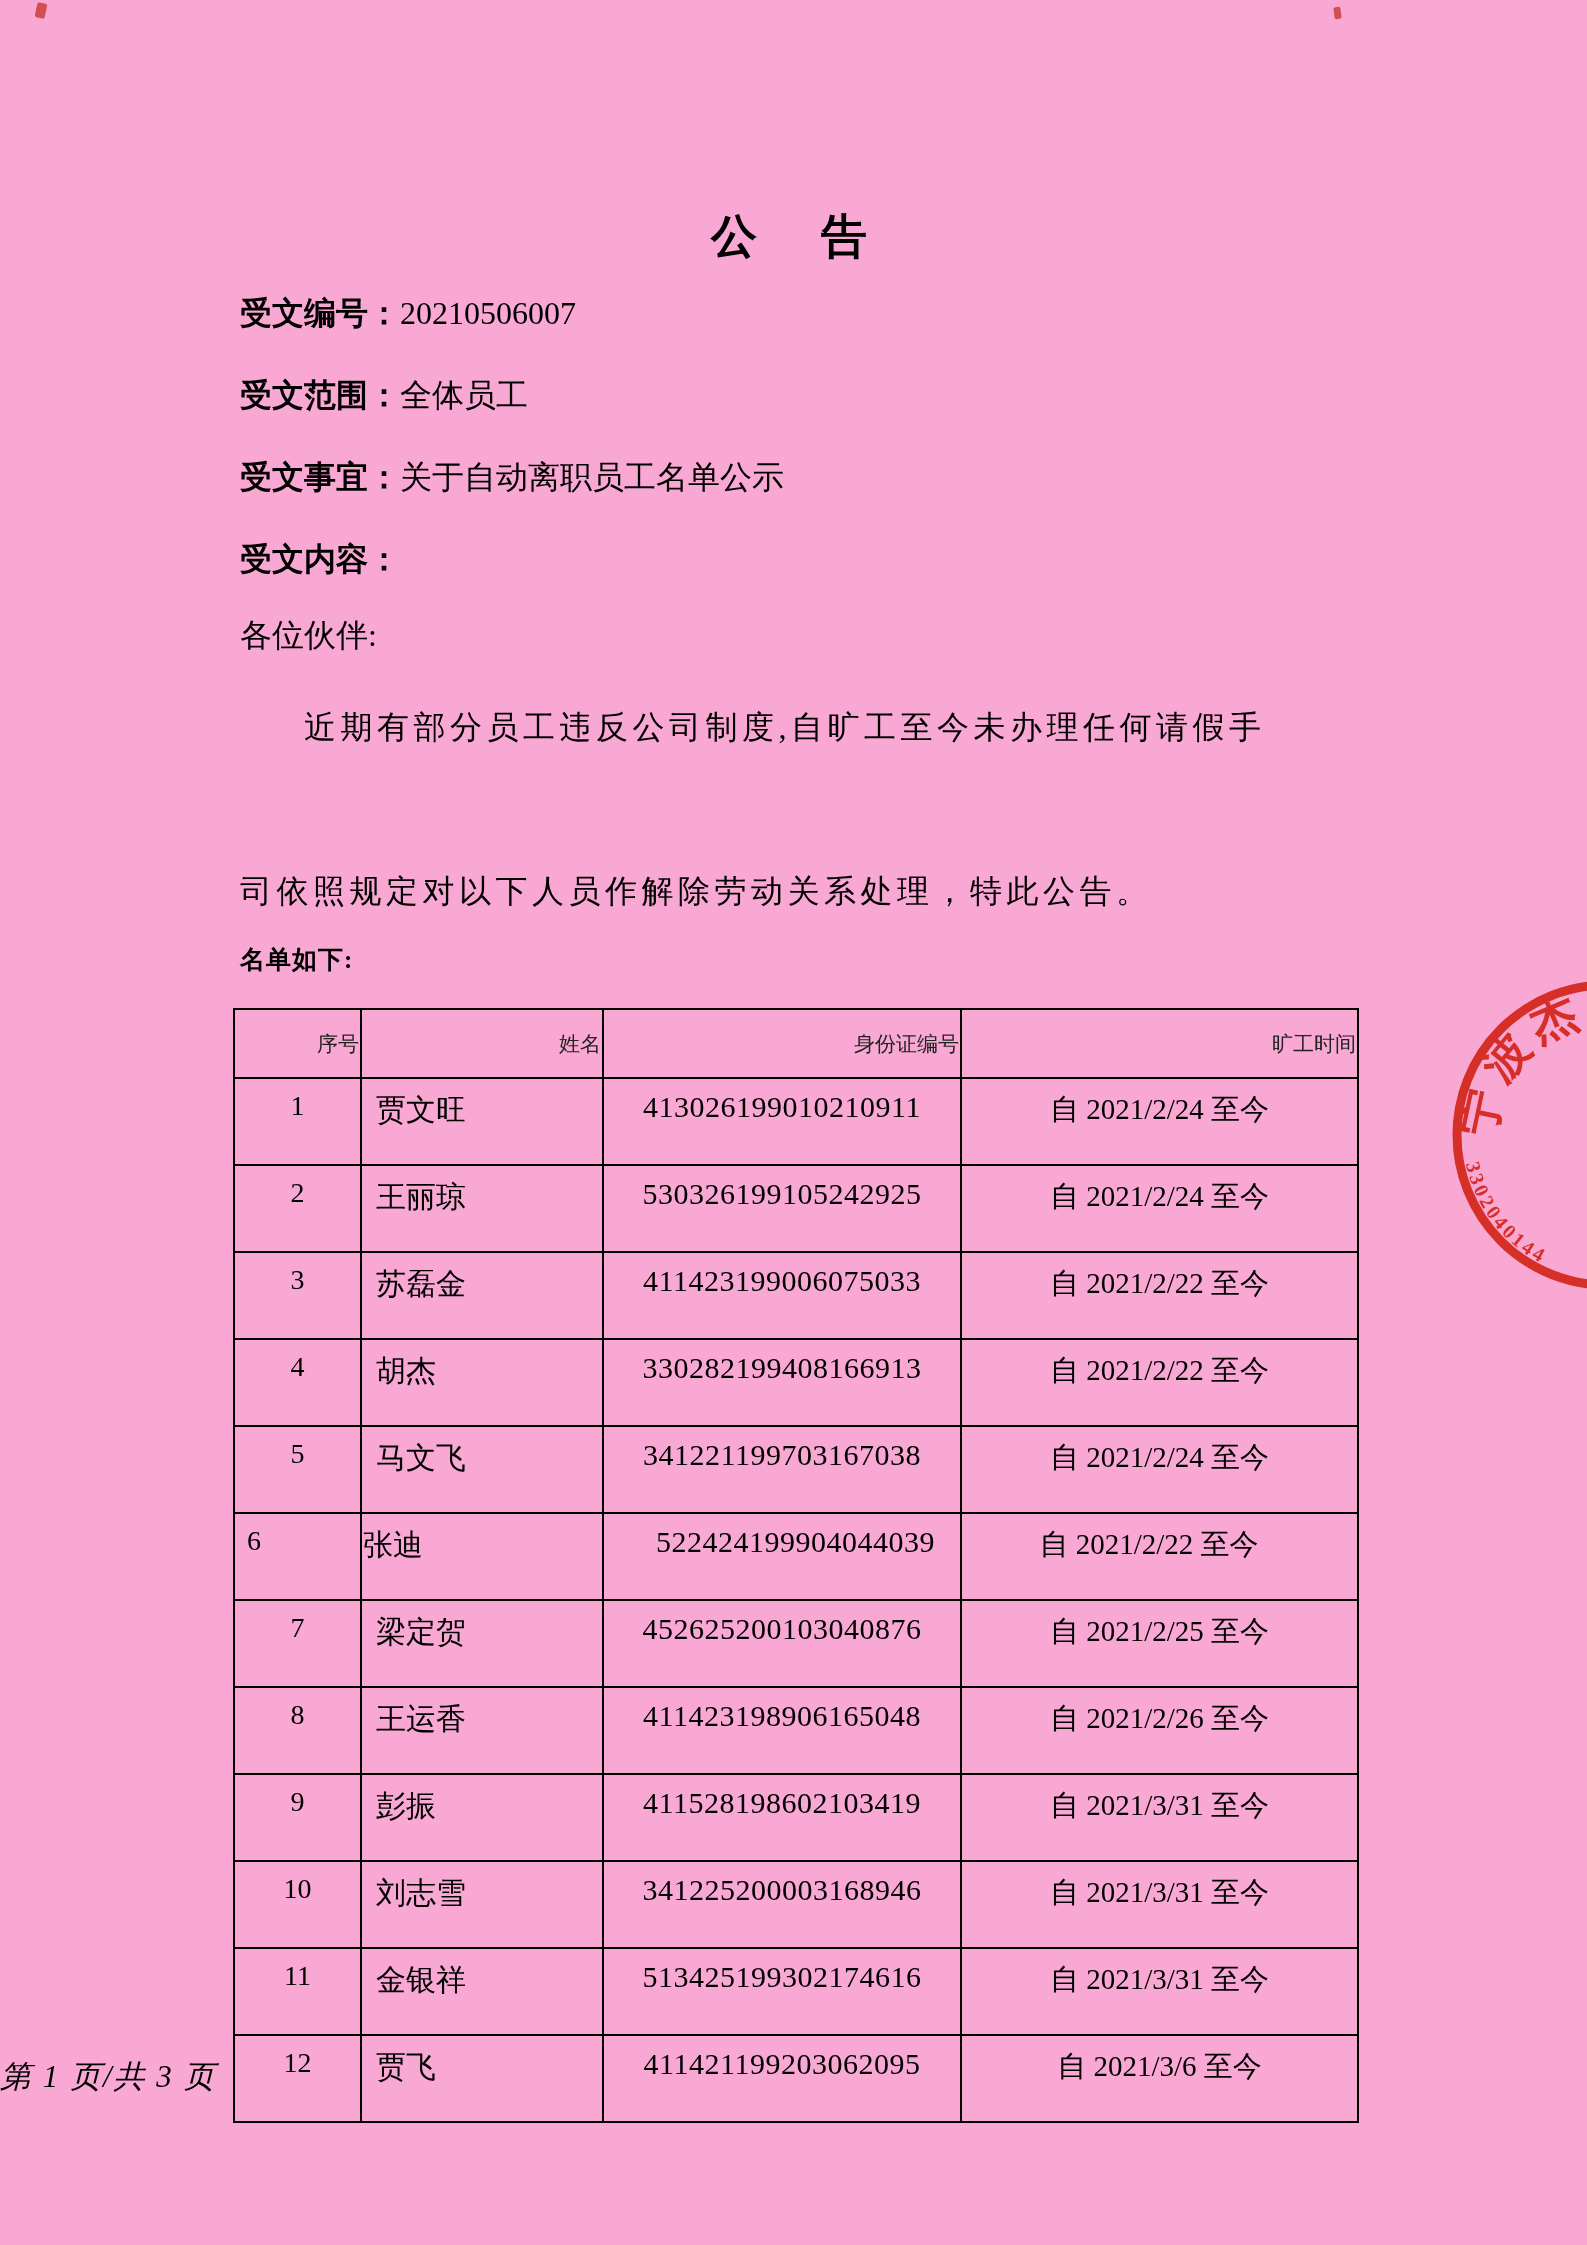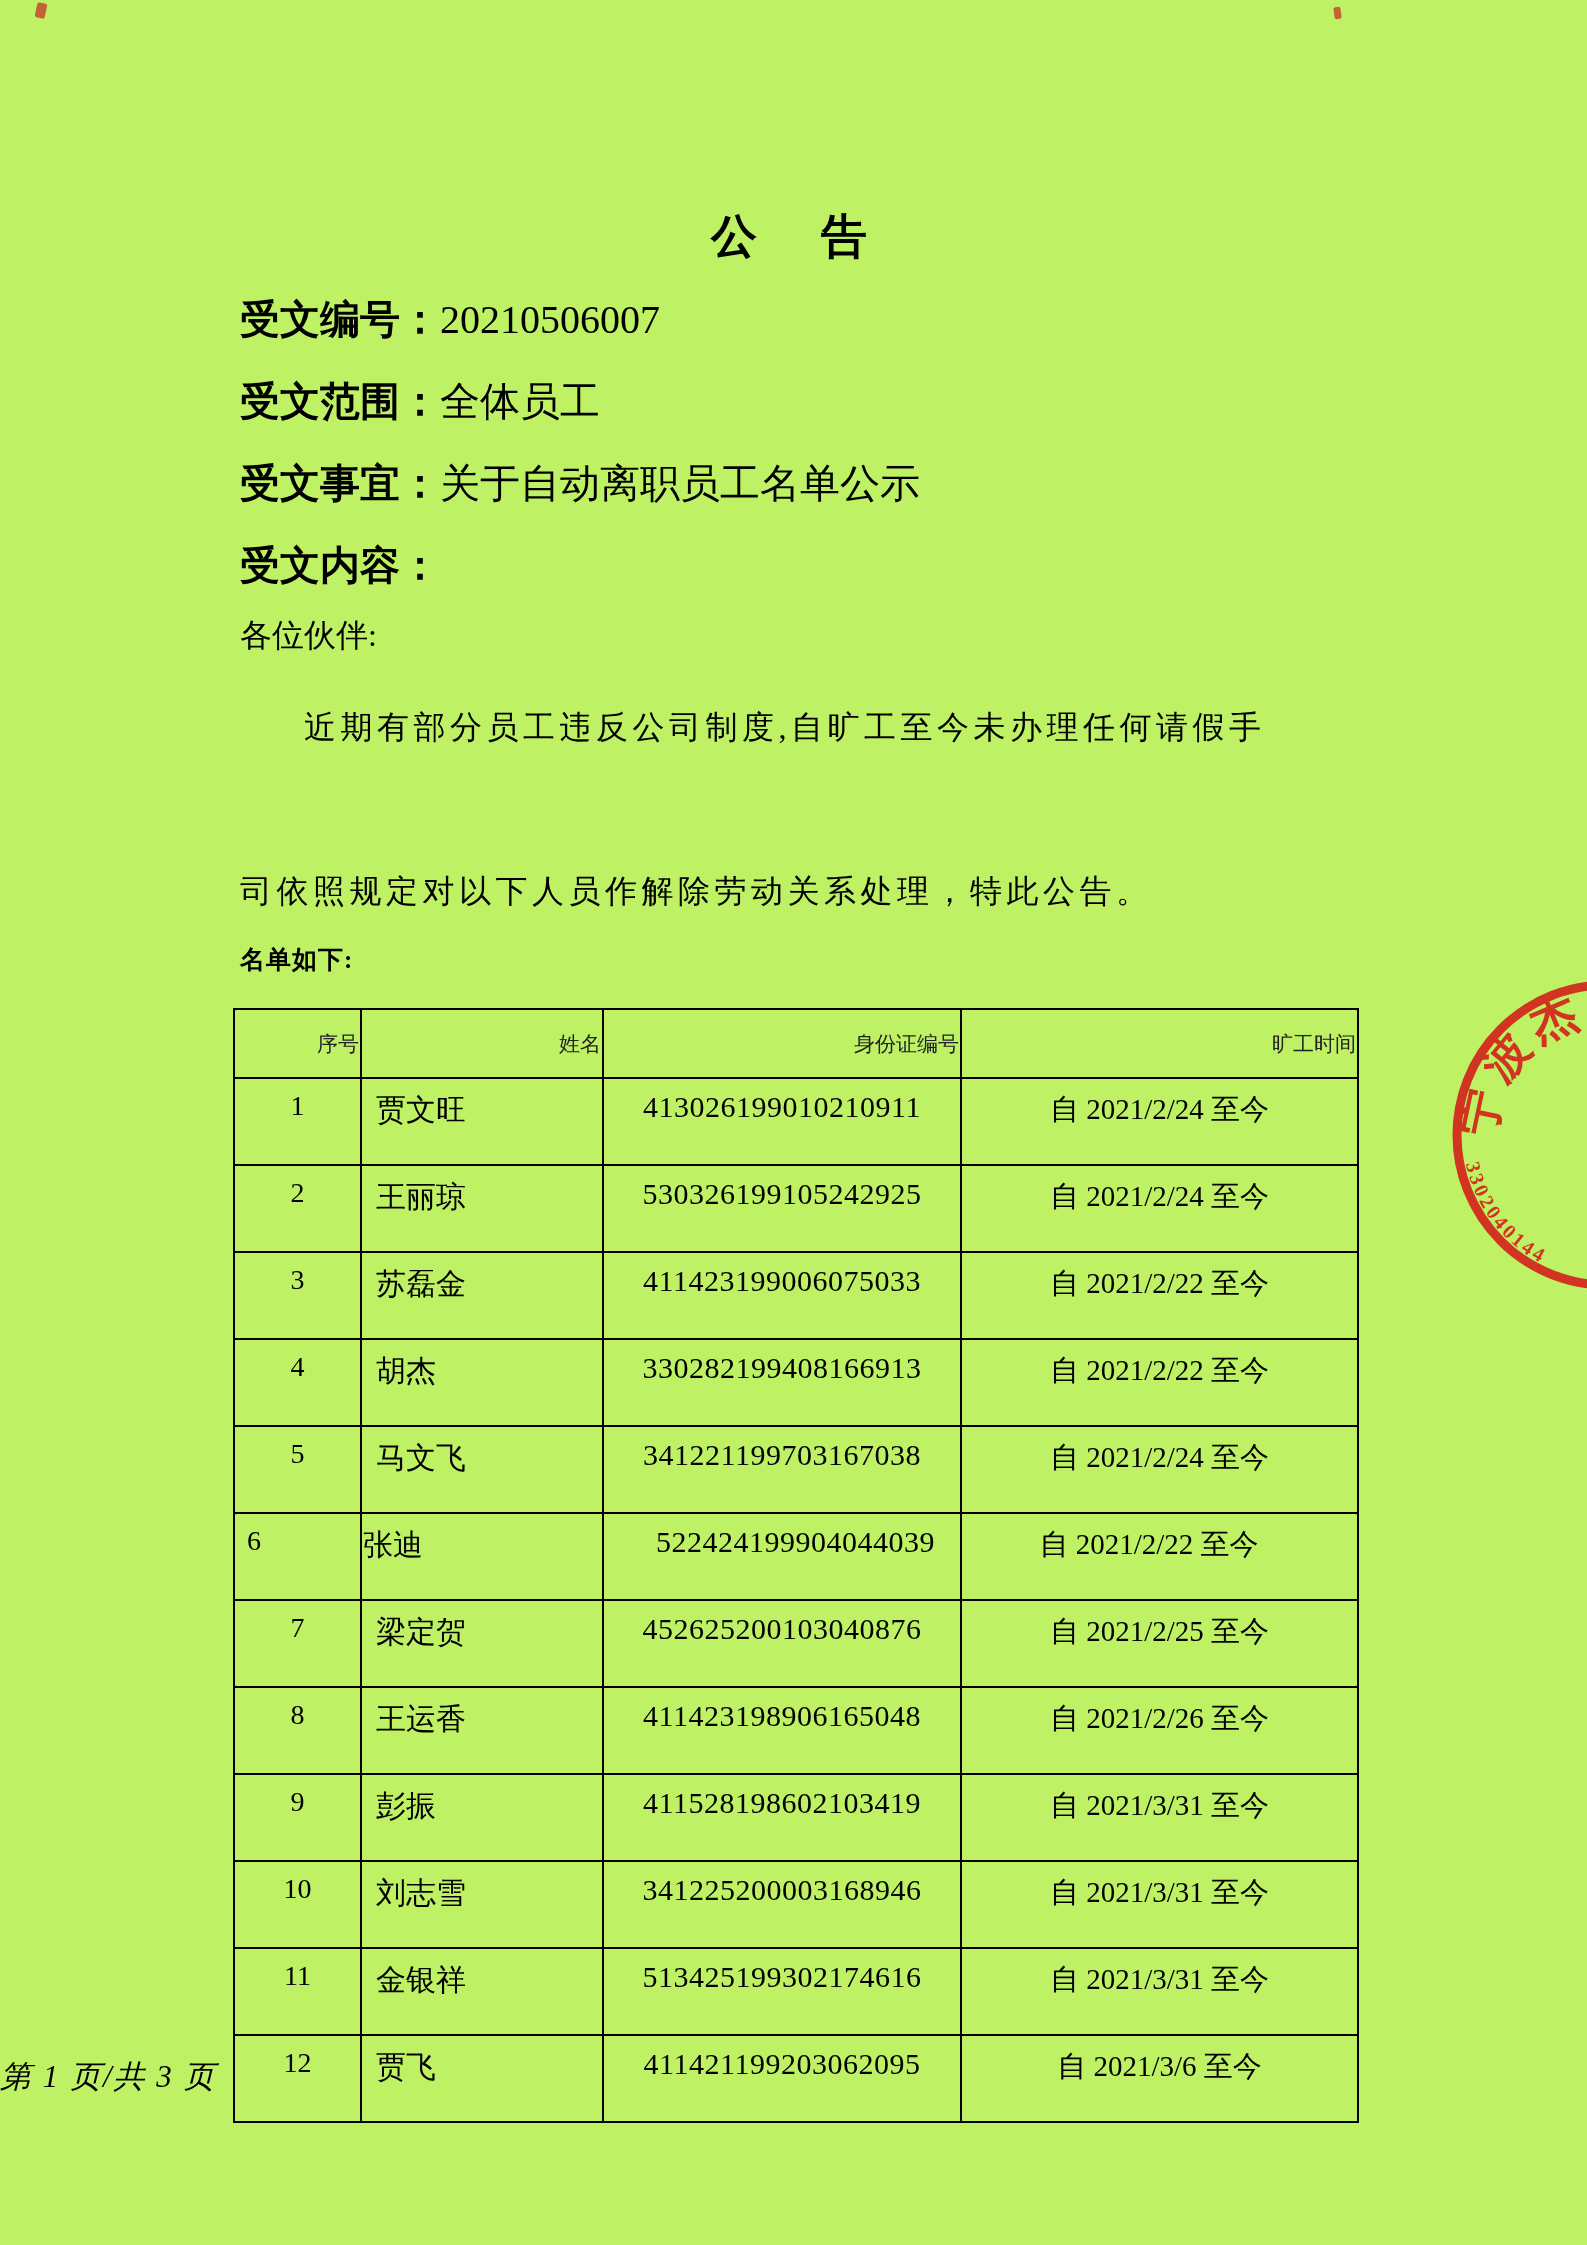--- a/index.html
+++ b/index.html
@@ -1,33 +1,33 @@
 <!DOCTYPE html>
 <html><head>
 <meta charset="utf-8">
 <style>
   html,body{margin:0;padding:0;background:#888;}
   .page{
     position:relative;
     width:1587px;height:2245px;
     margin:0 auto;
-    background:#bef264;
+    background:#f9a8d4;
     overflow:hidden;
     font-family:"Liberation Serif","DejaVu Serif",serif;
     color:#000;
   }
   .title{
     position:absolute;top:206px;left:0;width:100%;
     text-align:center;
     font-size:46px;font-weight:bold;
     letter-spacing:9px;
   }
   .meta-line{
     position:absolute;left:240px;height:44px;
-    font-size:40px;white-space:nowrap;
+    font-size:32px;white-space:nowrap;
   }
   .meta-label{font-weight:bold;}
   .meta-value{font-weight:normal;}
   .salutation{
     position:absolute;left:240px;top:614px;
     font-size:32px;
   }
   .body-line{
     position:absolute;left:240px;
     font-size:32px;letter-spacing:4.5px;white-space:nowrap;

